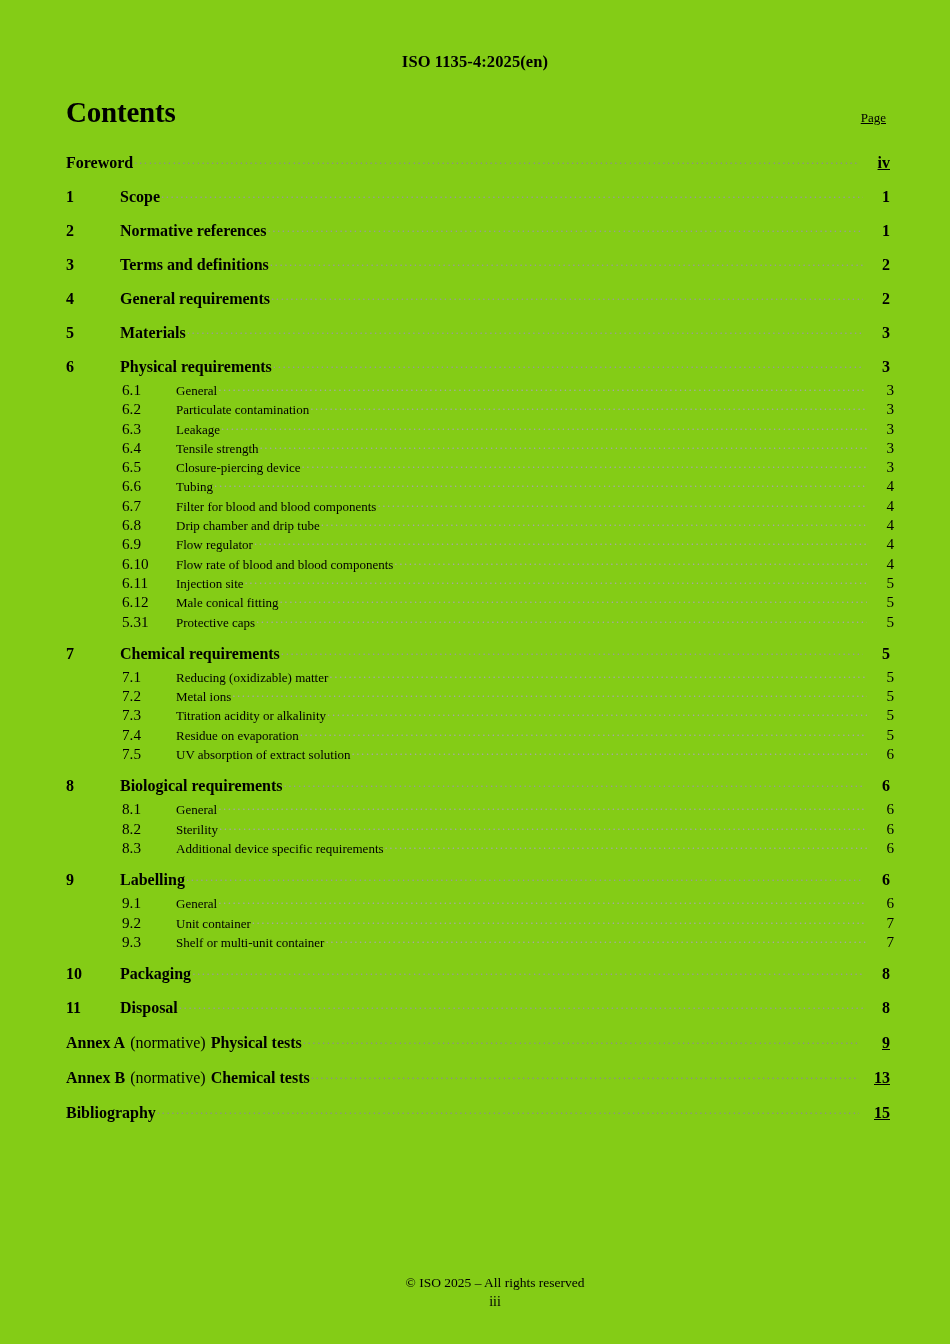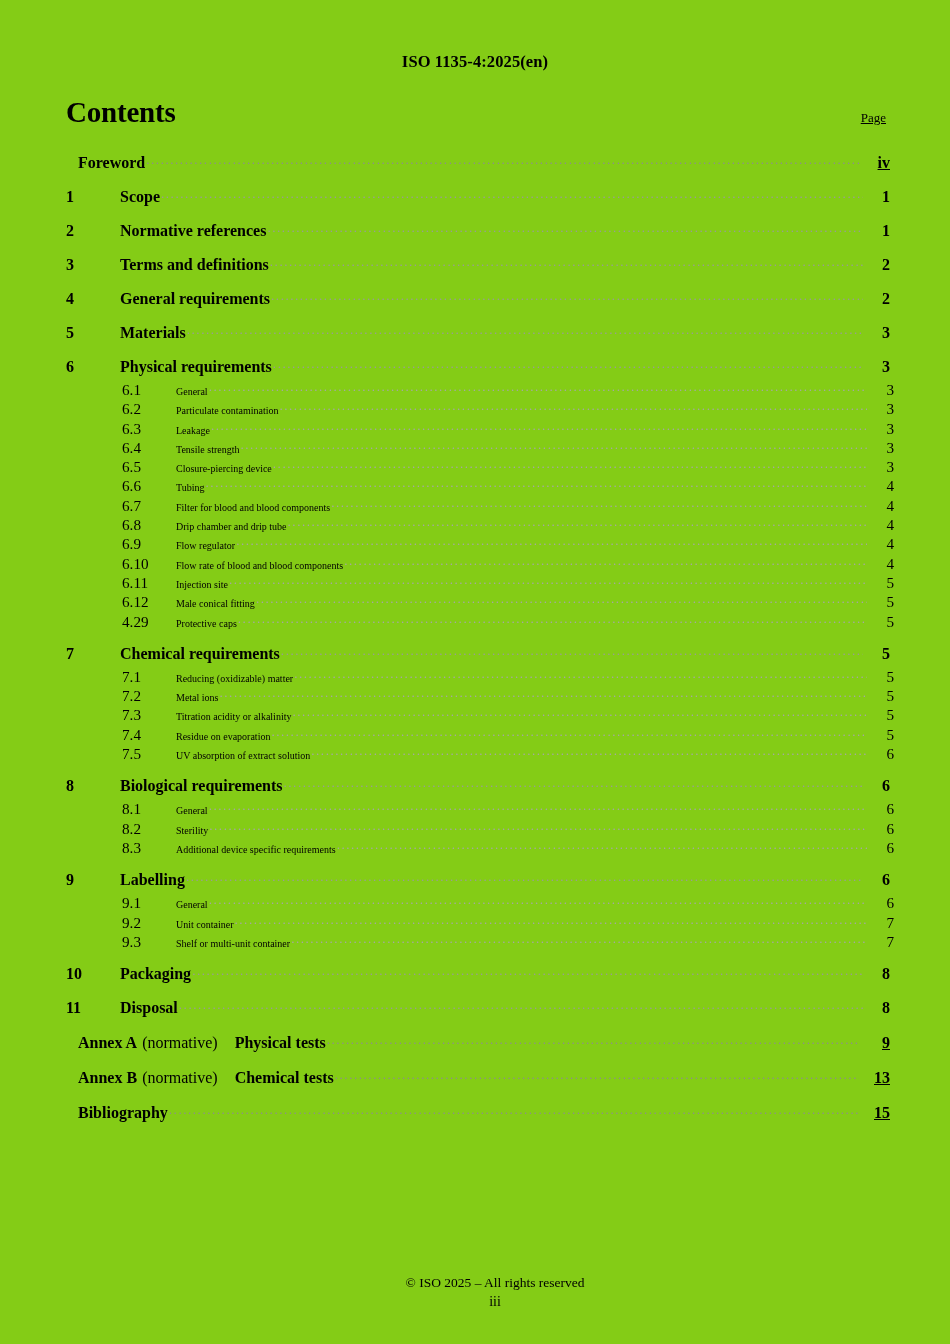--- a/index.html
+++ b/index.html
@@ -92,21 +92,21 @@
 
   
   .label {
     flex: 0 0 auto;
   }
   .row-l1 .label {
     font-size: 16px;
     font-weight: bold;
   }
   .row-l2 .label {
-    font-size: 10px;
+    font-size: 13px;
     font-weight: normal;
   }
 
   
   .leader {
     flex: 1 1 auto;
     overflow: hidden;
     position: relative;
     height: 1em;
     margin: 0 1px 0 1px;
@@ -149,21 +149,21 @@
   
   .row-plain {
     display: flex;
     align-items: baseline;
     width: 100%;
     white-space: nowrap;
     font-size: 16px;
     height: 23px;
   }
   .row-plain.gap { margin-top: 12px; }
-  .row-plain .label { font-weight: bold; margin-left: 12px; }
+  .row-plain .label { font-weight: bold; }
   .row-plain .annex-kind {
     font-weight: normal;
     padding: 0 5px 0 5px;
   }
   .row-plain .pnum {
     width: 30px;
     text-align: right;
     font-weight: bold;
     font-size: 16px;
     text-decoration: underline;
@@ -307,21 +307,21 @@
         <span class="leader"></span>
         <span class="pnum">5</span>
       </div>
       <div class="toc-row row-l2">
         <span class="num">6.12</span>
         <span class="label">Male conical fitting</span>
         <span class="leader"></span>
         <span class="pnum">5</span>
       </div>
       <div class="toc-row row-l2">
-        <span class="num">4.29</span>
+        <span class="num">5.31</span>
         <span class="label">Protective caps</span>
         <span class="leader"></span>
         <span class="pnum">5</span>
       </div>
       <div class="toc-row row-l1 after-sub">
         <span class="num">7</span>
         <span class="label">Chemical requirements</span>
         <span class="leader"></span>
         <span class="pnum">5</span>
       </div>

